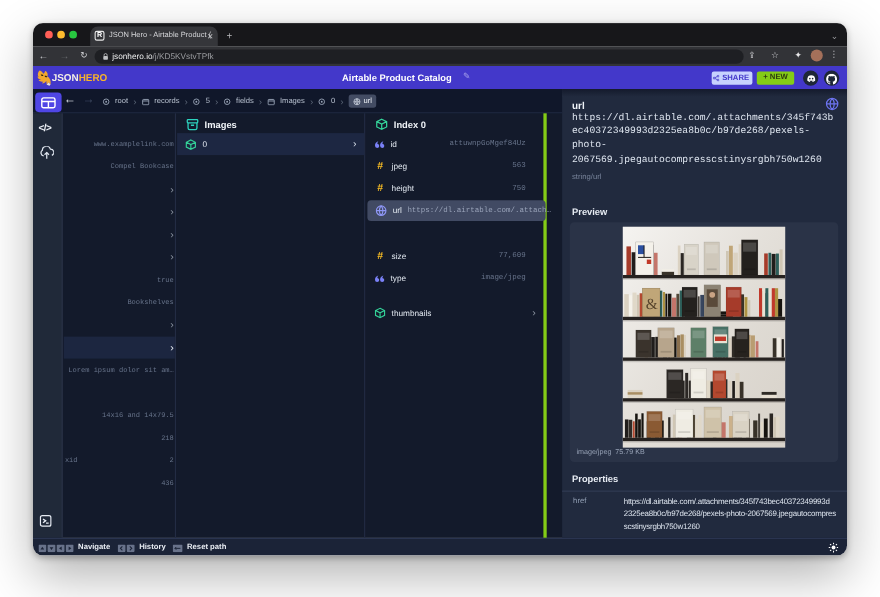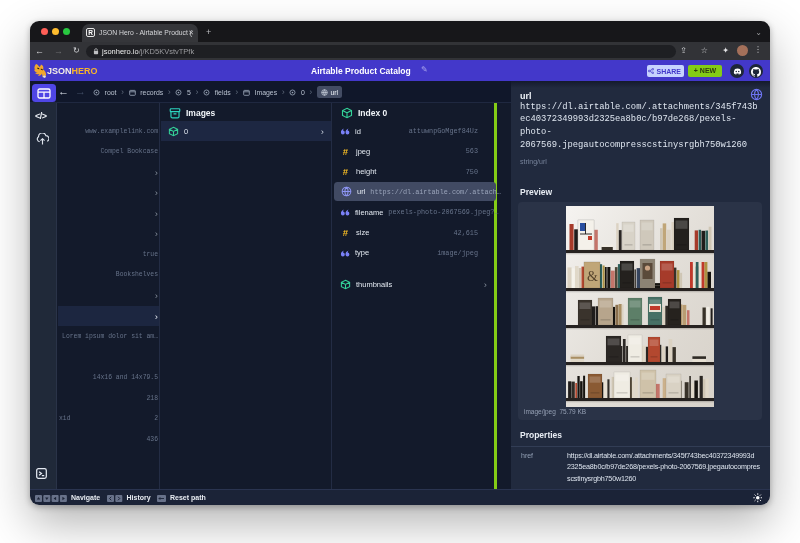--- a/index.html
+++ b/index.html
@@ -239,34 +239,24 @@
         <span class="val vr">750</span>
       </div>
       <div class="row" style="top:78.9px;left:1px;width:162px;height:19.5px;background:#414a63;border-radius:3.5px;">
         <svg class="ric" width="11" height="11" viewBox="0 0 16 16">
             <circle cx="8" cy="8" r="6.3" fill="none" stroke="#8e96f5" stroke-width="1.5"></circle>
             <path d="M1.7 8h12.6 M8 1.7a9.5 9.5 0 0 1 0 12.6 M8 1.7a9.5 9.5 0 0 0 0 12.6" fill="none" stroke="#8e96f5" stroke-width="1.5"></path>
           </svg>
         <span class="key">url</span>
         <span class="val" style="margin-left:5px;color:#9aa4ba;">https://dl.airtable.com/.attach…</span>
       </div>
-      <div class="row" style="top:99.2px;">
-        <svg class="ric" width="10" height="8" viewBox="0 0 13 10">
-            <g fill="#7a81f7">
-              <path d="M5.1 1.6 C2.4 2.5 1 4.6 1.2 7 a2.5 2.5 0 1 0 2.7 -2.5 C3.9 3.4 4.4 2.4 5.1 1.6Z"></path>
-              <path d="M11.1 1.6 C8.4 2.5 7 4.6 7.2 7 a2.5 2.5 0 1 0 2.7 -2.5 C9.9 3.4 10.4 2.4 11.1 1.6Z"></path>
-            </g>
-          </svg>
-          <span class="key">filename</span>
-        <span class="val" style="margin-left:5px;">pexels-photo-2067569.jpeg?…</span>
-      </div>
       <div class="row" style="top:119.5px;">
         <span class="hic">#</span>
           <span class="key">size</span>
-        <span class="val vr">42,615</span>
+        <span class="val vr">77,609</span>
       </div>
       <div class="row" style="top:139.8px;">
         <svg class="ric" width="10" height="8" viewBox="0 0 13 10">
             <g fill="#7a81f7">
               <path d="M5.1 1.6 C2.4 2.5 1 4.6 1.2 7 a2.5 2.5 0 1 0 2.7 -2.5 C3.9 3.4 4.4 2.4 5.1 1.6Z"></path>
               <path d="M11.1 1.6 C8.4 2.5 7 4.6 7.2 7 a2.5 2.5 0 1 0 2.7 -2.5 C9.9 3.4 10.4 2.4 11.1 1.6Z"></path>
             </g>
           </svg>
           <span class="key">type</span>
         <span class="val vr">image/jpeg</span>

